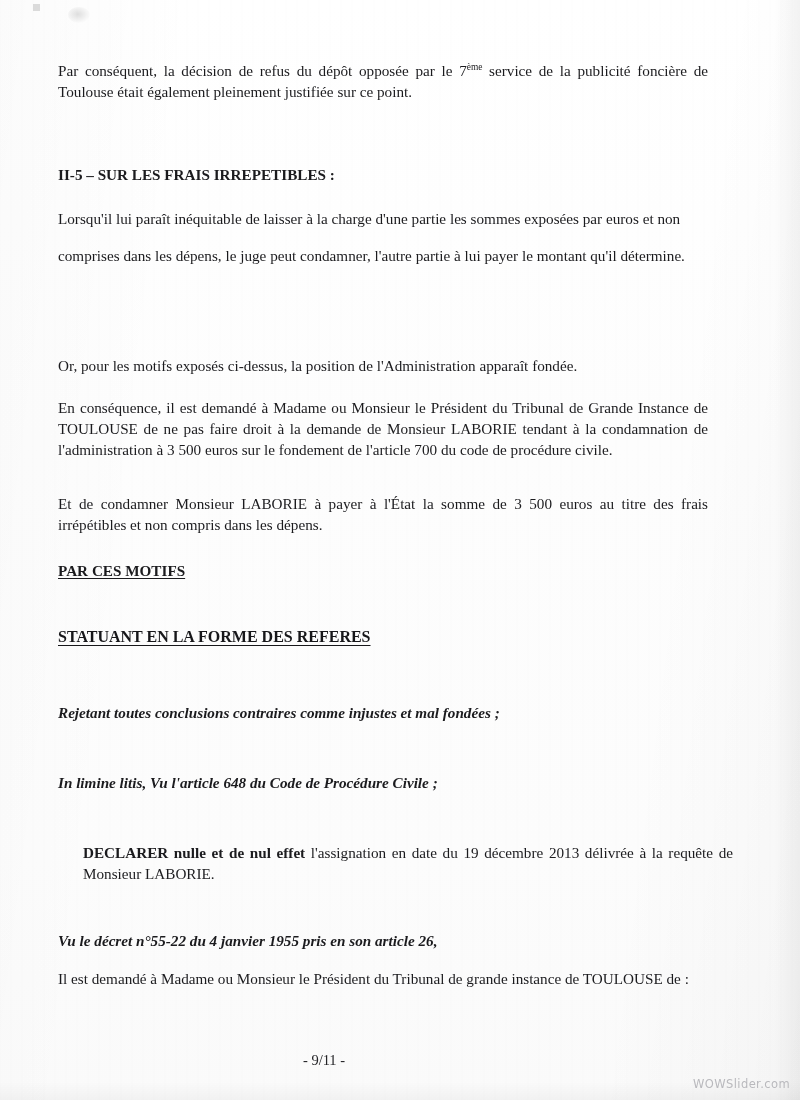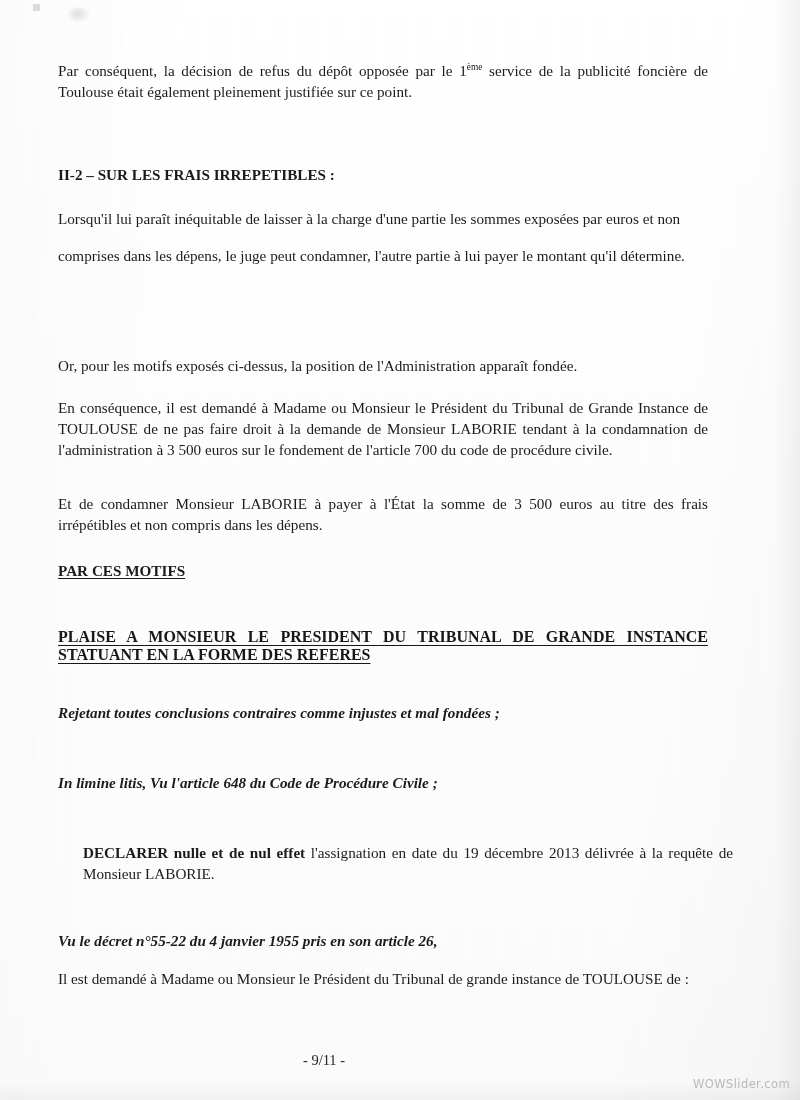--- a/index.html
+++ b/index.html
@@ -170,36 +170,35 @@
 </head>
 <body>
 
 <div class="page">
   <div class="scan-noise"></div>
   <div class="artifact-square"></div>
   <div class="artifact-smudge"></div>
 
   <div class="content">
 
-    <p class="b-concl just"><span>Par conséquent, la décision de refus du dépôt opposée par le 1</span><sup>ème</sup><span> service de la publicité foncière de Toulouse était également pleinement justifiée sur ce point.</span></p>
-
-    <p class="b-sect hd left">II-2 – SUR LES FRAIS IRREPETIBLES :</p>
+    <p class="b-concl just"><span>Par conséquent, la décision de refus du dépôt opposée par le 7</span><sup>ème</sup><span> service de la publicité foncière de Toulouse était également pleinement justifiée sur ce point.</span></p>
+
+    <p class="b-sect hd left">II-5 – SUR LES FRAIS IRREPETIBLES :</p>
 
     <p class="b-lorsque para-loose">Lorsqu'il lui paraît inéquitable de laisser à la charge d'une partie les sommes exposées par euros et non comprises dans les dépens, le juge peut condamner, l'autre partie à lui payer le montant qu'il détermine.</p>
 
     <p class="b-or left">Or, pour les motifs exposés ci-dessus, la position de l'Administration apparaît fondée.</p>
 
     <p class="b-enconseq just">En conséquence, il est demandé à Madame ou Monsieur le Président du Tribunal de Grande Instance de TOULOUSE de ne pas faire droit à la demande de Monsieur LABORIE tendant à la condamnation de l'administration à 3 500 euros sur le fondement de l'article 700 du code de procédure civile.</p>
 
     <p class="b-etcond just">Et de condamner Monsieur LABORIE à payer à l'État la somme de 3 500 euros au titre des frais irrépétibles et non compris dans les dépens.</p>
 
     <p class="b-parces left"><span class="hd-underline">PAR CES MOTIFS</span></p>
 
     <div class="b-plaise">
-      <span class="plaise-line l1">PLAISE A MONSIEUR LE PRESIDENT DU TRIBUNAL DE GRANDE INSTANCE</span>
       <span class="plaise-line">STATUANT EN LA FORME DES REFERES</span>
     </div>
 
     <p class="b-rejetant left"><span class="ital-bold">Rejetant toutes conclusions contraires comme injustes et mal fondées ;</span></p>
 
     <p class="b-inlimine left"><span class="ital-bold">In limine litis, Vu l'article 648 du Code de Procédure Civile ;</span></p>
 
     <p class="b-declarer just"><span class="bold">DECLARER nulle et de nul effet</span><span> l'assignation en date du 19 décembre 2013 délivrée à la requête de Monsieur LABORIE.</span></p>
 
     <p class="b-vudecret left"><span class="ital-bold">Vu le décret n°55-22 du 4 janvier 1955 pris en son article 26,</span></p>

